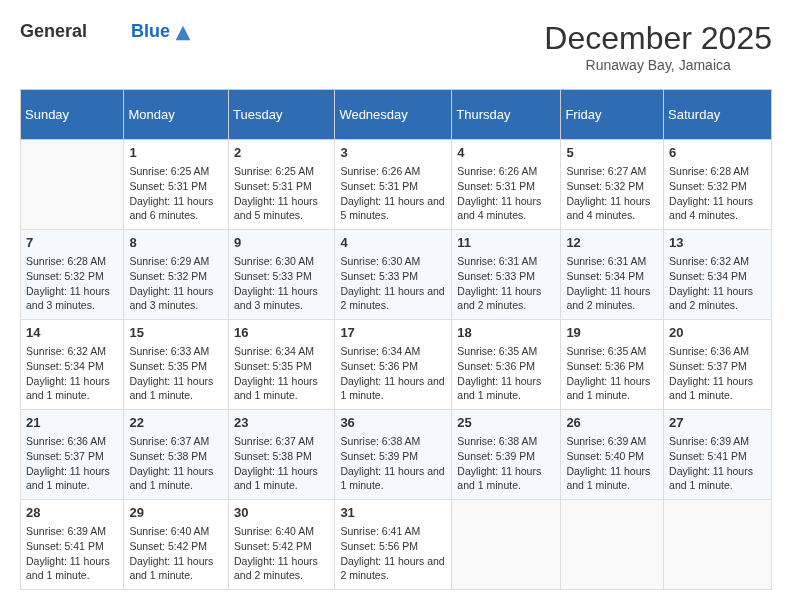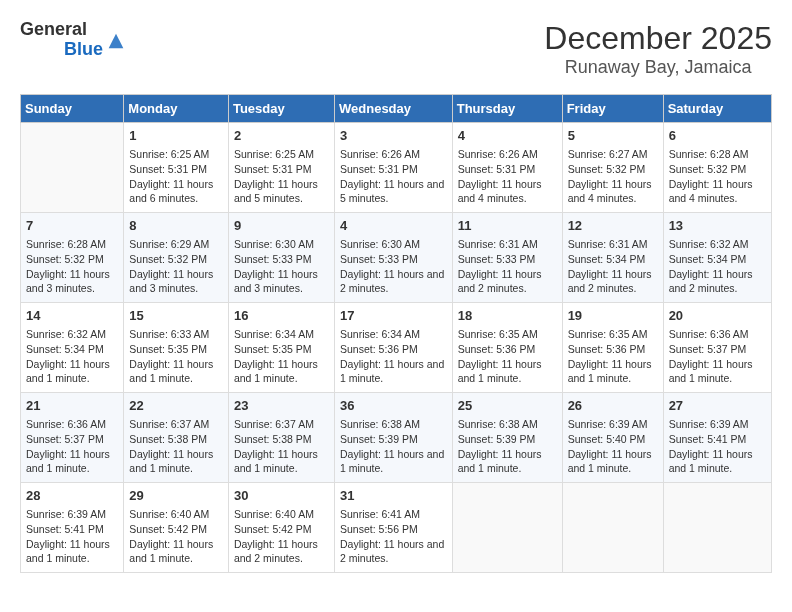--- a/index.html
+++ b/index.html
@@ -15,21 +15,21 @@
       justify-content: space-between;
       align-items: flex-start;
       margin-bottom: 16px;
     }
     .logo {
       display: flex;
       align-items: center;
     }
     .logo-text {
       display: flex;
-      flex-direction: column;
+      flex-direction: row;
       font-size: 18px;
       font-weight: bold;
       line-height: 1.1;
     }
     .logo-general { color: #333; }
     .logo-blue { color: #1a6abf; margin-left: 44px; }
     .logo-icon {
       width: 22px;
       height: 22px;
       margin-left: 2px;
@@ -37,35 +37,35 @@
     }
     .title-block {
       text-align: center;
     }
     .month-title {
       font-size: 32px;
       color: #333;
       font-weight: normal;
     }
     .location {
-      font-size: 18px;
+      font-size: 14px;
       color: #555;
     }
     table {
       width: 100%;
       border-collapse: collapse;
       font-size: 11px;
     }
     thead tr th {
       background-color: #2e6db4;
       color: #fff;
-      padding: 6px 4px;
+      padding: 17px 4px;
       text-align: left;
       font-size: 13px;
-      font-weight: bold;
+      font-weight: normal;
       border: 1px solid #ccc;
     }
     tbody tr td {
       vertical-align: top;
       border: 1px solid #ddd;
       padding: 4px 5px;
       min-height: 80px;
       height: 90px;
       color: #333;
       font-size: 10.5px;

